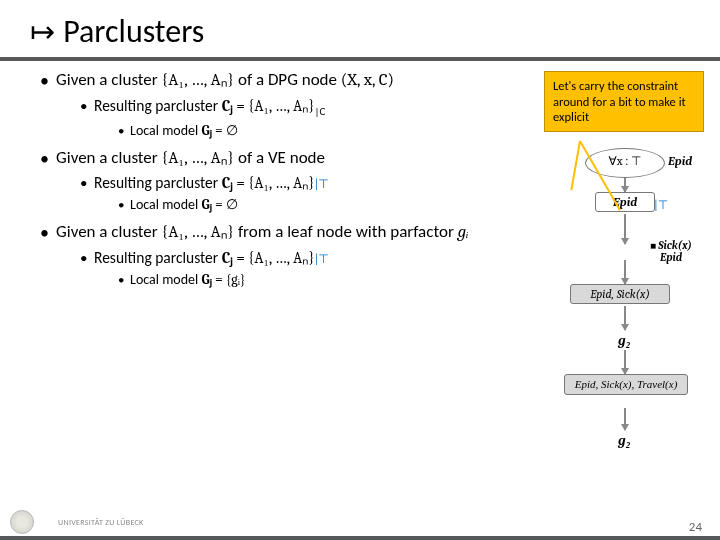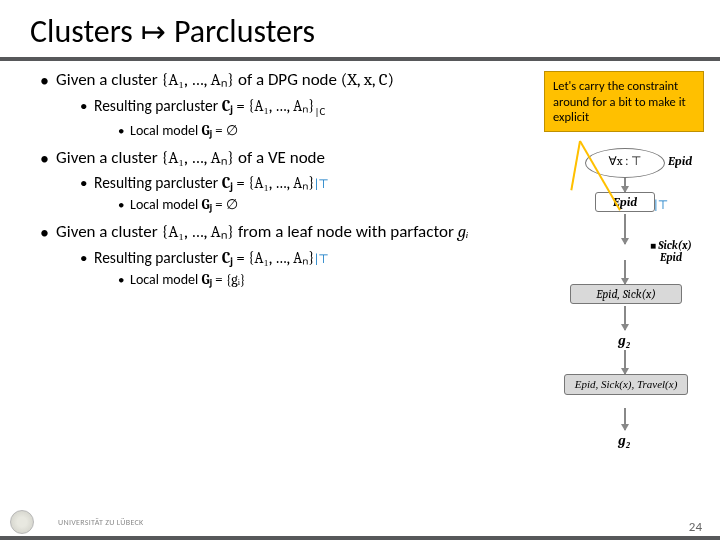--- a/index.html
+++ b/index.html
@@ -216,21 +216,20 @@
     background: #57585a;
   }
 </style>
 </head>
 <body>
 
 <div class="slide">
 
   <div class="title-area">
     <div class="title">
-      <span>Clusters</span>
       <span class="arrow-icon">↦</span>
       <span>Parclusters</span>
     </div>
   </div>
 
   <div class="body-area">
     <div class="left-col">
       <ul class="lvl1">
         <li>
           <span>Given a cluster </span><span class="mathup">{A₁, …, Aₙ}</span><span> of a DPG node </span><span class="mathup">(X, x, C)</span>
@@ -296,21 +295,21 @@
 
         <div class="conn" style="top:72px; height:30px;"></div>
 
         <div class="side-label" style="left:110px; top:98px; font-size:11px; line-height:1.1;">
           <span style="font-size:10px;">■ </span><span style="font-style:italic; font-weight:bold;">Sick(x)</span><br>
           <span style="font-style:italic; font-weight:bold; margin-left:10px;">Epid</span>
         </div>
 
         <div class="conn" style="top:118px; height:24px;"></div>
 
-        <div class="dnode rect grey" style="left:30px; top:142px; width:112px;">
+        <div class="dnode rect grey" style="left:30px; top:142px; width:100px;">
           <span style="font-style:italic;">Epid, Sick(x)</span>
         </div>
 
         <div class="conn" style="top:164px; height:24px;"></div>
         <div class="g-label" style="left:78px; top:190px;">g₂</div>
 
         <div class="conn" style="top:208px; height:24px;"></div>
 
         <div class="dnode rect grey" style="left:24px; top:232px; width:124px; font-size:11px; line-height:1.15; padding:3px 2px;font-family:Liberation Serif, serif;">
           <span style="font-style:italic;">Epid, Sick(x), Travel(x)</span>

